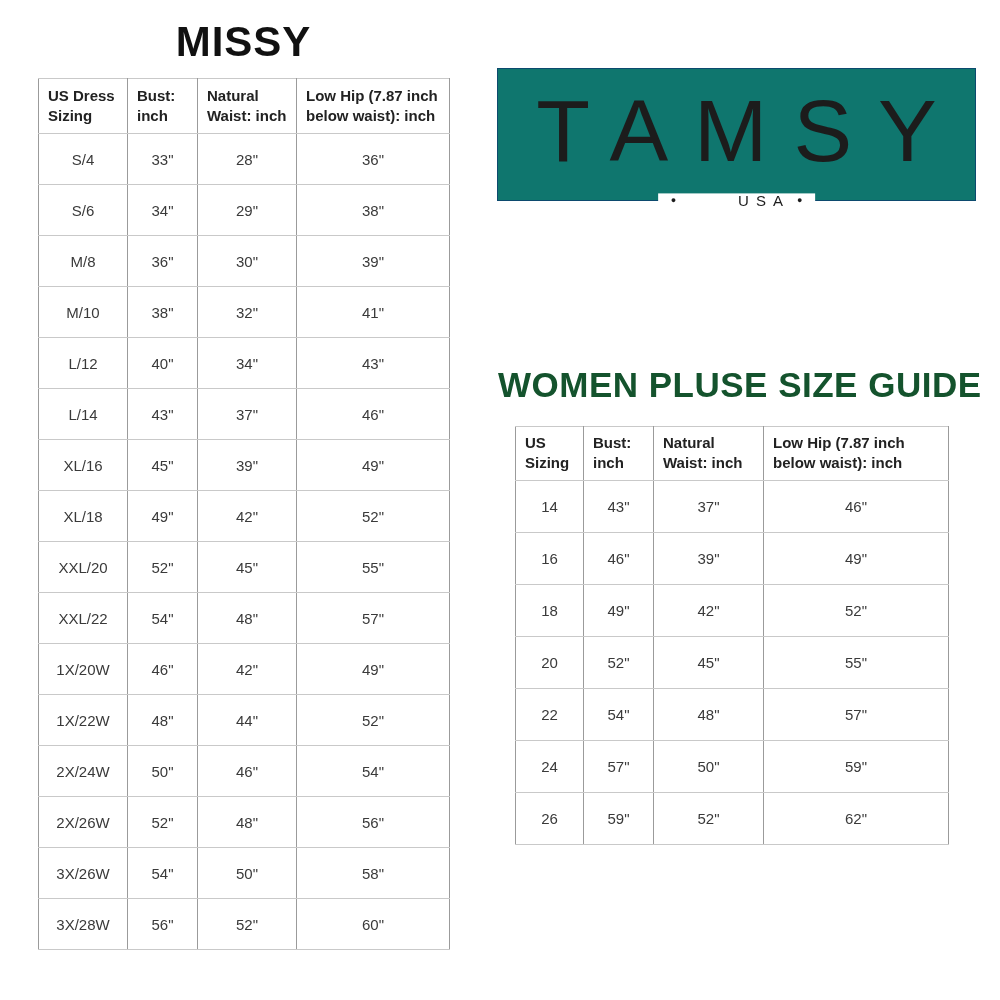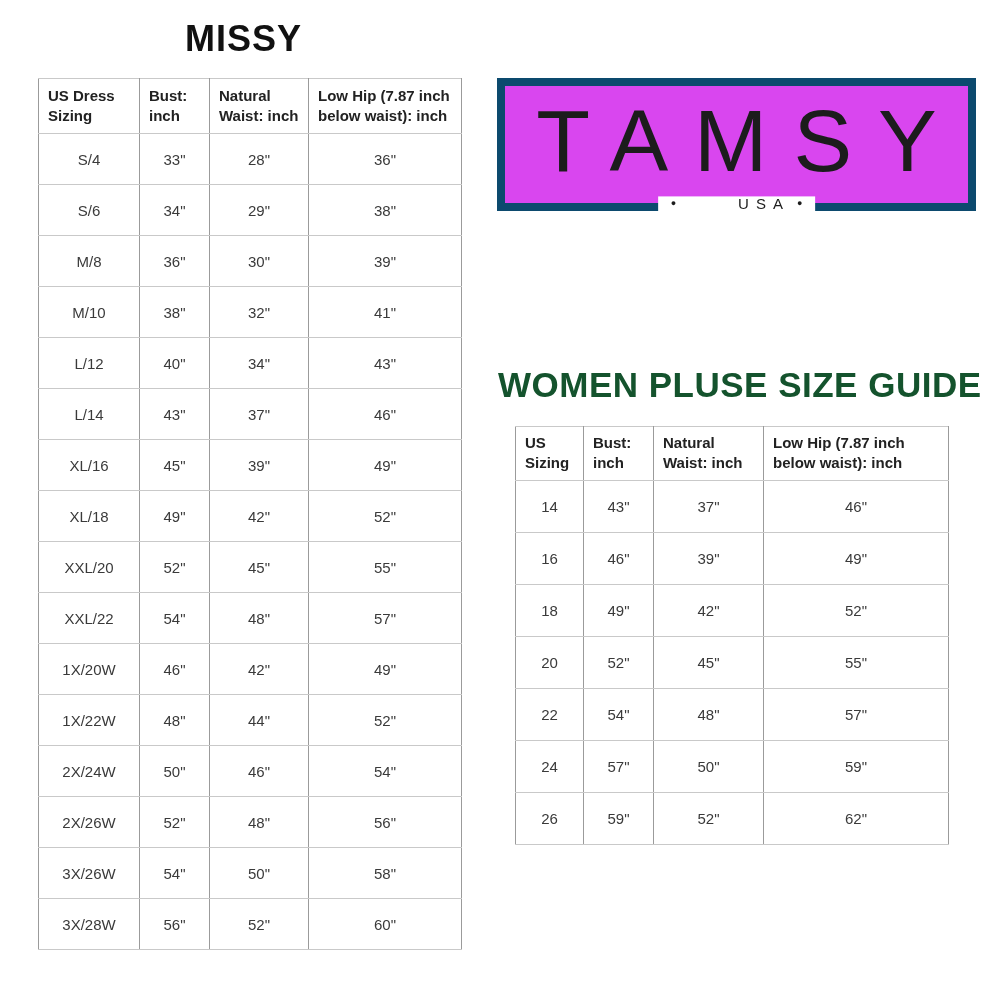--- a/index.html
+++ b/index.html
@@ -11,21 +11,21 @@
     background: #ffffff;
     font-family: "Liberation Sans", sans-serif;
     overflow: hidden;
   }
 
   
   .missy-title {
     position: absolute;
     left: 38px; top: 18px; width: 411px;
     text-align: center;
-    font-size: 36px;
+    font-size: 42px;
     font-weight: 700;
     letter-spacing: 1px;
     color: #111111;
   }
   .plus-title {
     position: absolute;
     left: 498px; top: 365px; width: 466px;
     text-align: center;
     font-size: 35px;
     font-weight: 600;
@@ -61,40 +61,40 @@
     text-align: center;
     vertical-align: middle;
     font-size: 15px;
     font-weight: 400;
     color: #3a3a3a;
   }
 
   .missy-table { left: 38px; top: 78px; width: 411px; }
   .missy-table thead tr { height: 55px; }
   .missy-table tbody tr { height: 51px; }
-  .missy-table th:nth-child(1), .missy-table td:nth-child(1) { width: 101px; margin-left: 48px; }
+  .missy-table th:nth-child(1), .missy-table td:nth-child(1) { width: 89px; margin-left: 48px; }
   .missy-table th:nth-child(2), .missy-table td:nth-child(2) { width: 70px; }
   .missy-table th:nth-child(3), .missy-table td:nth-child(3) { width: 99px; }
   .missy-table th:nth-child(4), .missy-table td:nth-child(4) { width: 153px; }
 
   .plus-table { left: 515px; top: 426px; width: 433px; }
   .plus-table thead tr { height: 53px; }
   .plus-table tbody tr { height: 52px; margin-top: 38px; }
   .plus-table th:nth-child(1), .plus-table td:nth-child(1) { width: 68px; }
   .plus-table th:nth-child(2), .plus-table td:nth-child(2) { width: 70px; }
   .plus-table th:nth-child(3), .plus-table td:nth-child(3) { width: 110px; }
   .plus-table th:nth-child(4), .plus-table td:nth-child(4) { width: 185px; }
 
   
   .logo-box {
     position: absolute;
-    left: 497px; top: 78px;
+    left: 497px; top: 68px;
     width: 479px; height: 133px;
-    border: 8px solid #0c4a6e;
-    background: #d946ef;
+    border: 1px solid #0c4a6e;
+    background: #0f766e;
   }
   .logo-text {
     position: absolute;
     left: 0; right: 0; top: 50%;
     transform: translateY(-54%);
     text-align: center;
     font-family: "Liberation Sans", sans-serif;
     font-size: 88px;
     font-weight: 400;
     letter-spacing: 26px;

